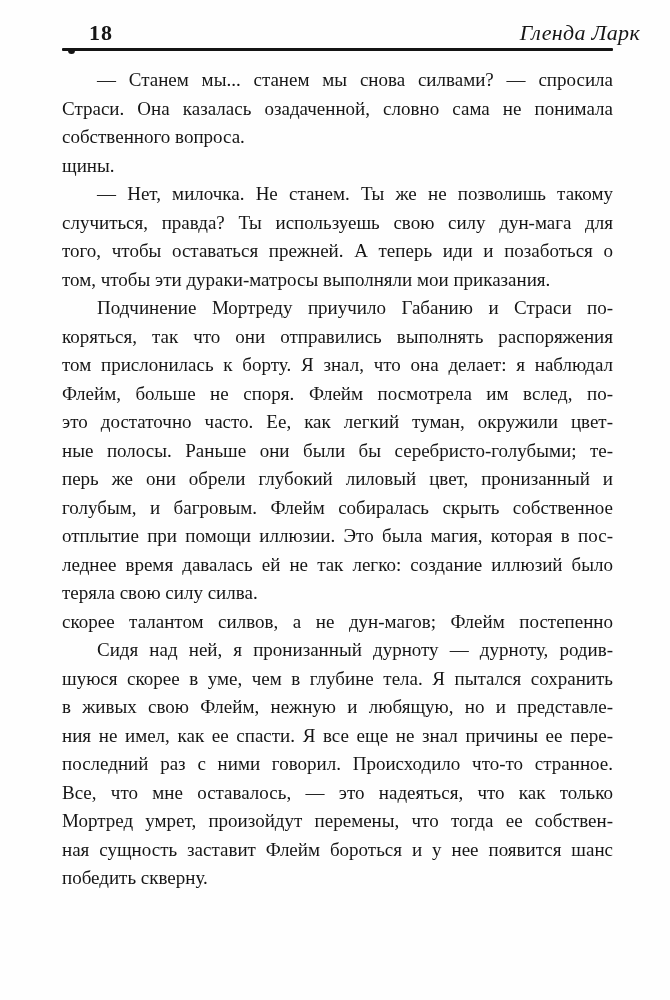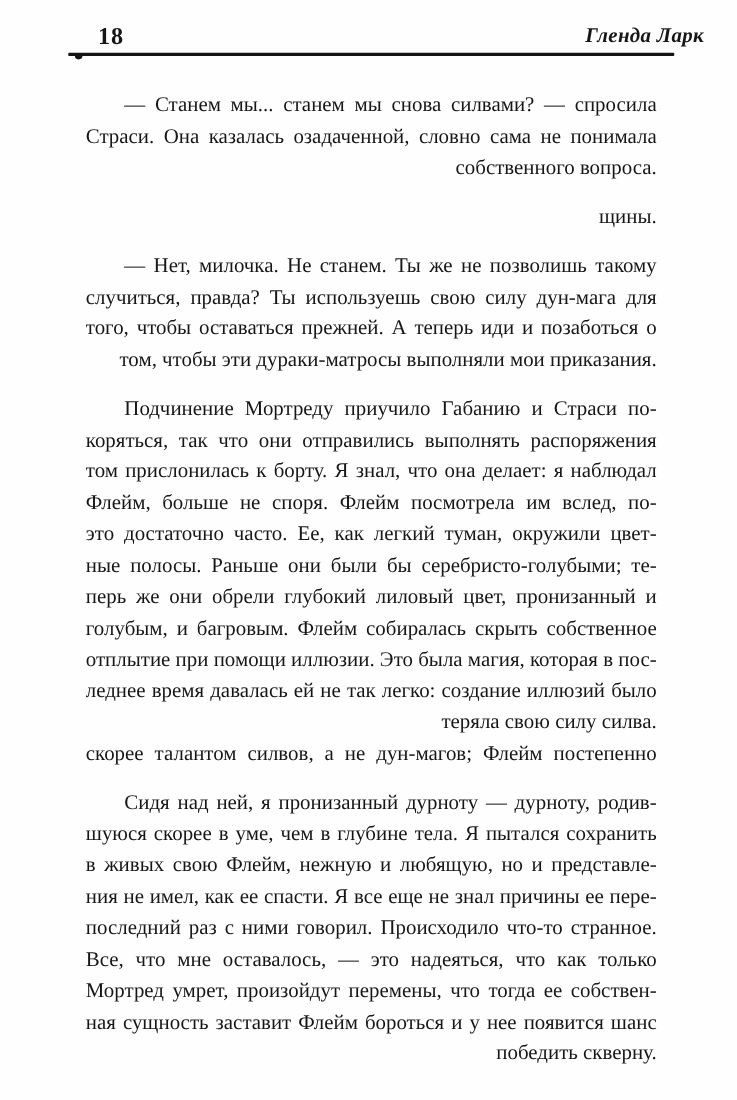--- a/index.html
+++ b/index.html
@@ -26,23 +26,23 @@
     justify-content: space-between;
     align-items: center;
     margin-left: 27px;
   }
   .page-number {
     font-size: 22px;
     font-weight: 600;
     letter-spacing: 1px;
   }
   .running-title {
-    font-size: 19px;
+    font-size: 22px;
     font-style: italic;
-    font-weight: 700;
+    font-weight: 400;
     letter-spacing: 0.3px;
   }
   .head-rule {
     position: absolute;
     left: 62px;
     top: 48px;
     width: 551px;
     height: 3px;
     background: #141414;
     border-radius: 1px;
@@ -58,34 +58,34 @@
     background: #141414;
     border-radius: 0 0 4px 4px;
   }
   .text-block {
     position: absolute;
     left: 62px;
     top: 66px;
     width: 551px;
     font-size: 19px;
   }
-  .para { margin: 16px; }
+  .para { margin: 0; }
   .line {
     height: 28.5px;
     line-height: 28.5px;
     overflow: hidden;
     text-align: justify;
   }
   
   .line::after {
     content: "";
     display: inline-block;
     width: 100%;
   }
-  .line.last { text-align: right; }
+  .line.last { text-align: left; }
   .line.last::after { content: none; }
   .line.indent { text-indent: 35px; }
 </style>
 </head>
 <body>
 
 <div class="page">
   <div class="running-head">
     <span class="page-number">18</span>
     <span class="running-title">Гленда Ларк</span>

